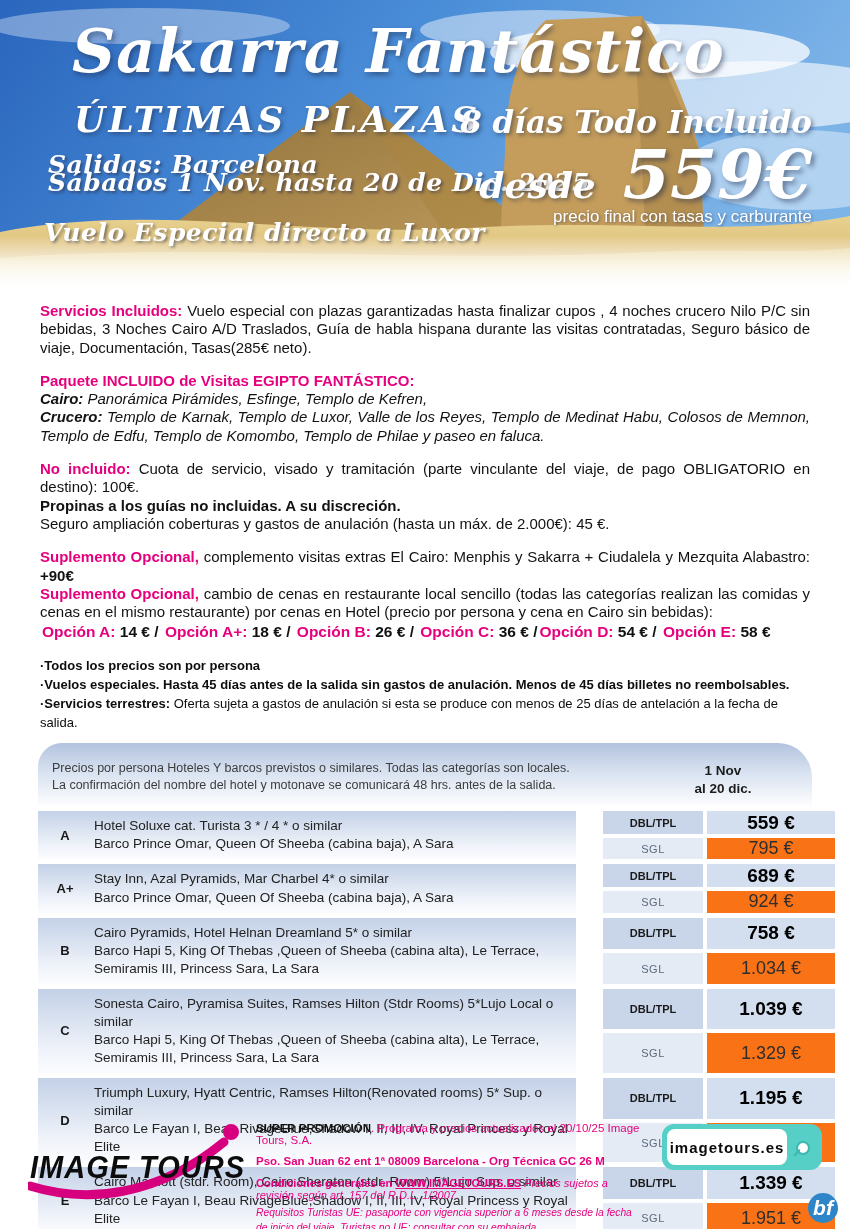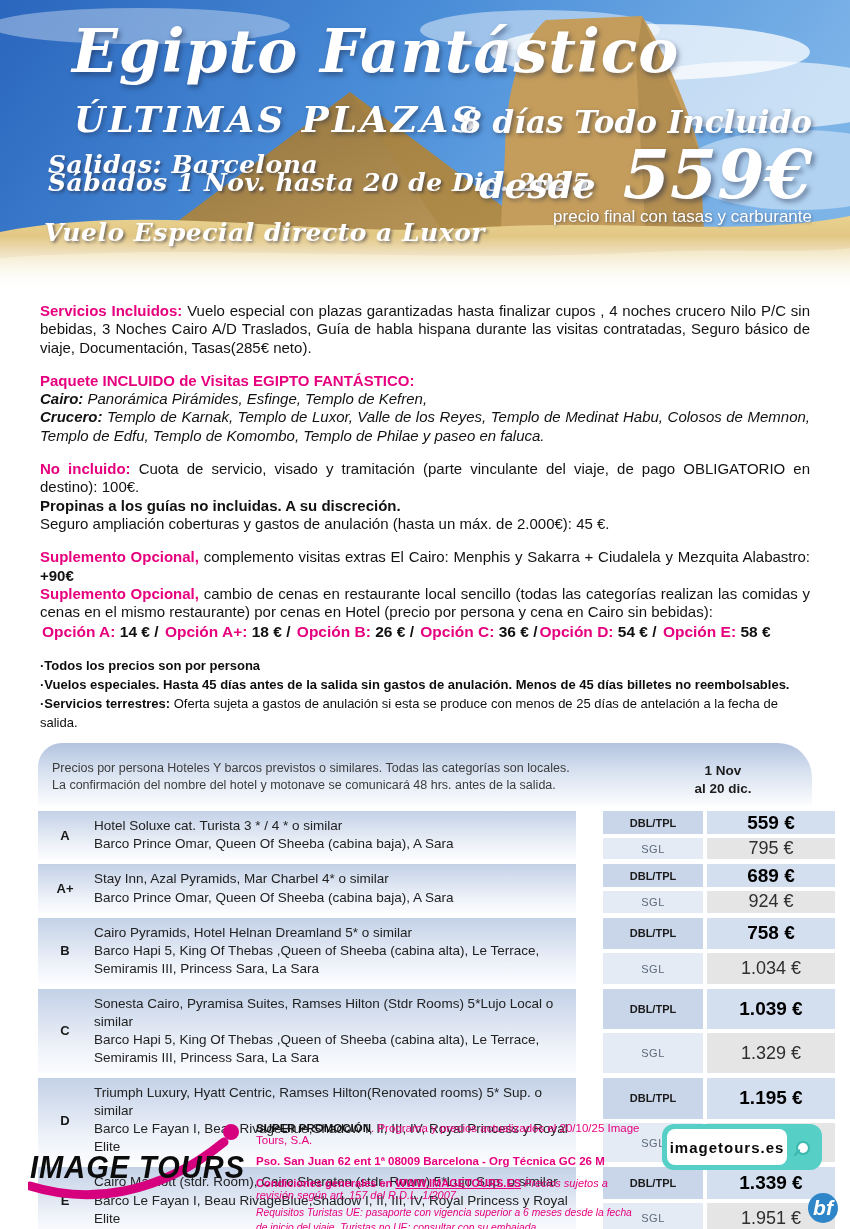--- a/index.html
+++ b/index.html
@@ -51,21 +51,21 @@
   .prow .left { flex:1; display:flex; background:linear-gradient(180deg,#c3d1e7 0%, #eef2f9 70%, #fbfcfe 100%); }
   .prow .cat { width:54px; display:flex; align-items:center; justify-content:center;
                font-weight:700; font-size:13px; color:#1a1a1a; }
   .prow .desc { flex:1; padding:6px 8px 6px 2px; line-height:1.34; color:#222; display:flex;
                 flex-direction:column; justify-content:center; }
   .pgrid { width:232px; display:grid; grid-template-columns:100px 128px; gap:4px;padding-left:23px; }
   .pcell { display:flex; align-items:center; justify-content:center; }
   .plabel-dbl { background:#c9d6ea; font-weight:700; font-size:11px; color:#1a1a1a; }
   .plabel-sgl { background:#e4ebf5; font-size:11px; color:#5c6a7c; letter-spacing:.5px; }
   .pval-dbl  { background:#d3deee; font-weight:800; font-size:19px; color:#000; }
-  .pval-sgl  { background:#e5e5e5; font-weight:400; font-size:18px; color:#2e2e2e; }
+  .pval-sgl  { background:#f97316; font-weight:400; font-size:18px; color:#2e2e2e; }
 
   
   .footer { position:absolute; left:0; right:0; top:1112px; height:117px; padding:0 28px 0 30px; }
   .flogo { position:absolute; left:28px; top:8px; width:220px; height:92px; }
   .flogo .ltext { position:absolute; left:2px; top:32px; font-size:29px; font-weight:700; font-style:italic;
                   letter-spacing:1px; color:#0c0c0c; white-space:nowrap; transform:scaleY(1.05); }
   .fcenter { position:absolute; left:256px; top:10px; width:390px; color:#e6007e; }
   .fline1 { font-size:11.5px; margin-bottom:9px; }
   .fline1 .blk { color:#111; font-weight:700; }
   .faddr { font-size:11.5px; font-weight:600; margin-bottom:10px; }
@@ -116,21 +116,21 @@
       <ellipse cx="140" cy="26" rx="150" ry="18" fill="#ffffff" opacity="0.35"></ellipse>
       <ellipse cx="800" cy="170" rx="120" ry="40" fill="#ffffff" opacity="0.4"></ellipse>
       <polygon points="110,272 350,92 590,272" fill="url(#pyr)"></polygon>
       <polygon points="350,92 470,272 590,272" fill="#a9853f" opacity="0.55"></polygon>
       <path d="M505,152 C505,92 522,40 546,20 L642,16 C664,50 690,112 700,152 L706,278 L498,278 Z" fill="#c49d5c"></path>
       <path d="M642,16 L700,152 L706,278 L648,278 L636,60 Z" fill="#a8834a" opacity="0.6"></path>
       <path d="M0,232 C150,202 310,238 470,228 C620,218 740,238 850,216 L850,296 L0,296 Z" fill="url(#sand)"></path>
       <path d="M0,258 C200,242 420,264 650,252 C730,248 800,254 850,248 L850,296 L0,296 Z" fill="#ead699" opacity="0.9"></path>
       <rect x="0" y="236" width="850" height="60" fill="url(#mist)"></rect>
     </svg>
-    <div class="script hero-title">Egipto Fantástico</div>
+    <div class="script hero-title">Sakarra Fantástico</div>
     <div class="script hero-sub">ÚLTIMAS PLAZAS</div>
     <div class="script hero-l hero-l1">Salidas: Barcelona</div>
     <div class="script hero-l hero-l2">Sábados 1 Nov. hasta 20 de Dic. 2025</div>
     <div class="script hero-l hero-l3">Vuelo Especial directo a Luxor</div>
     <div class="offer">
       <div class="script offer-head">8 días Todo Incluido</div>
       <div class="offer-price">
         <span class="script offer-desde">desde</span>
         <span class="script offer-amount">559€</span>
       </div>

